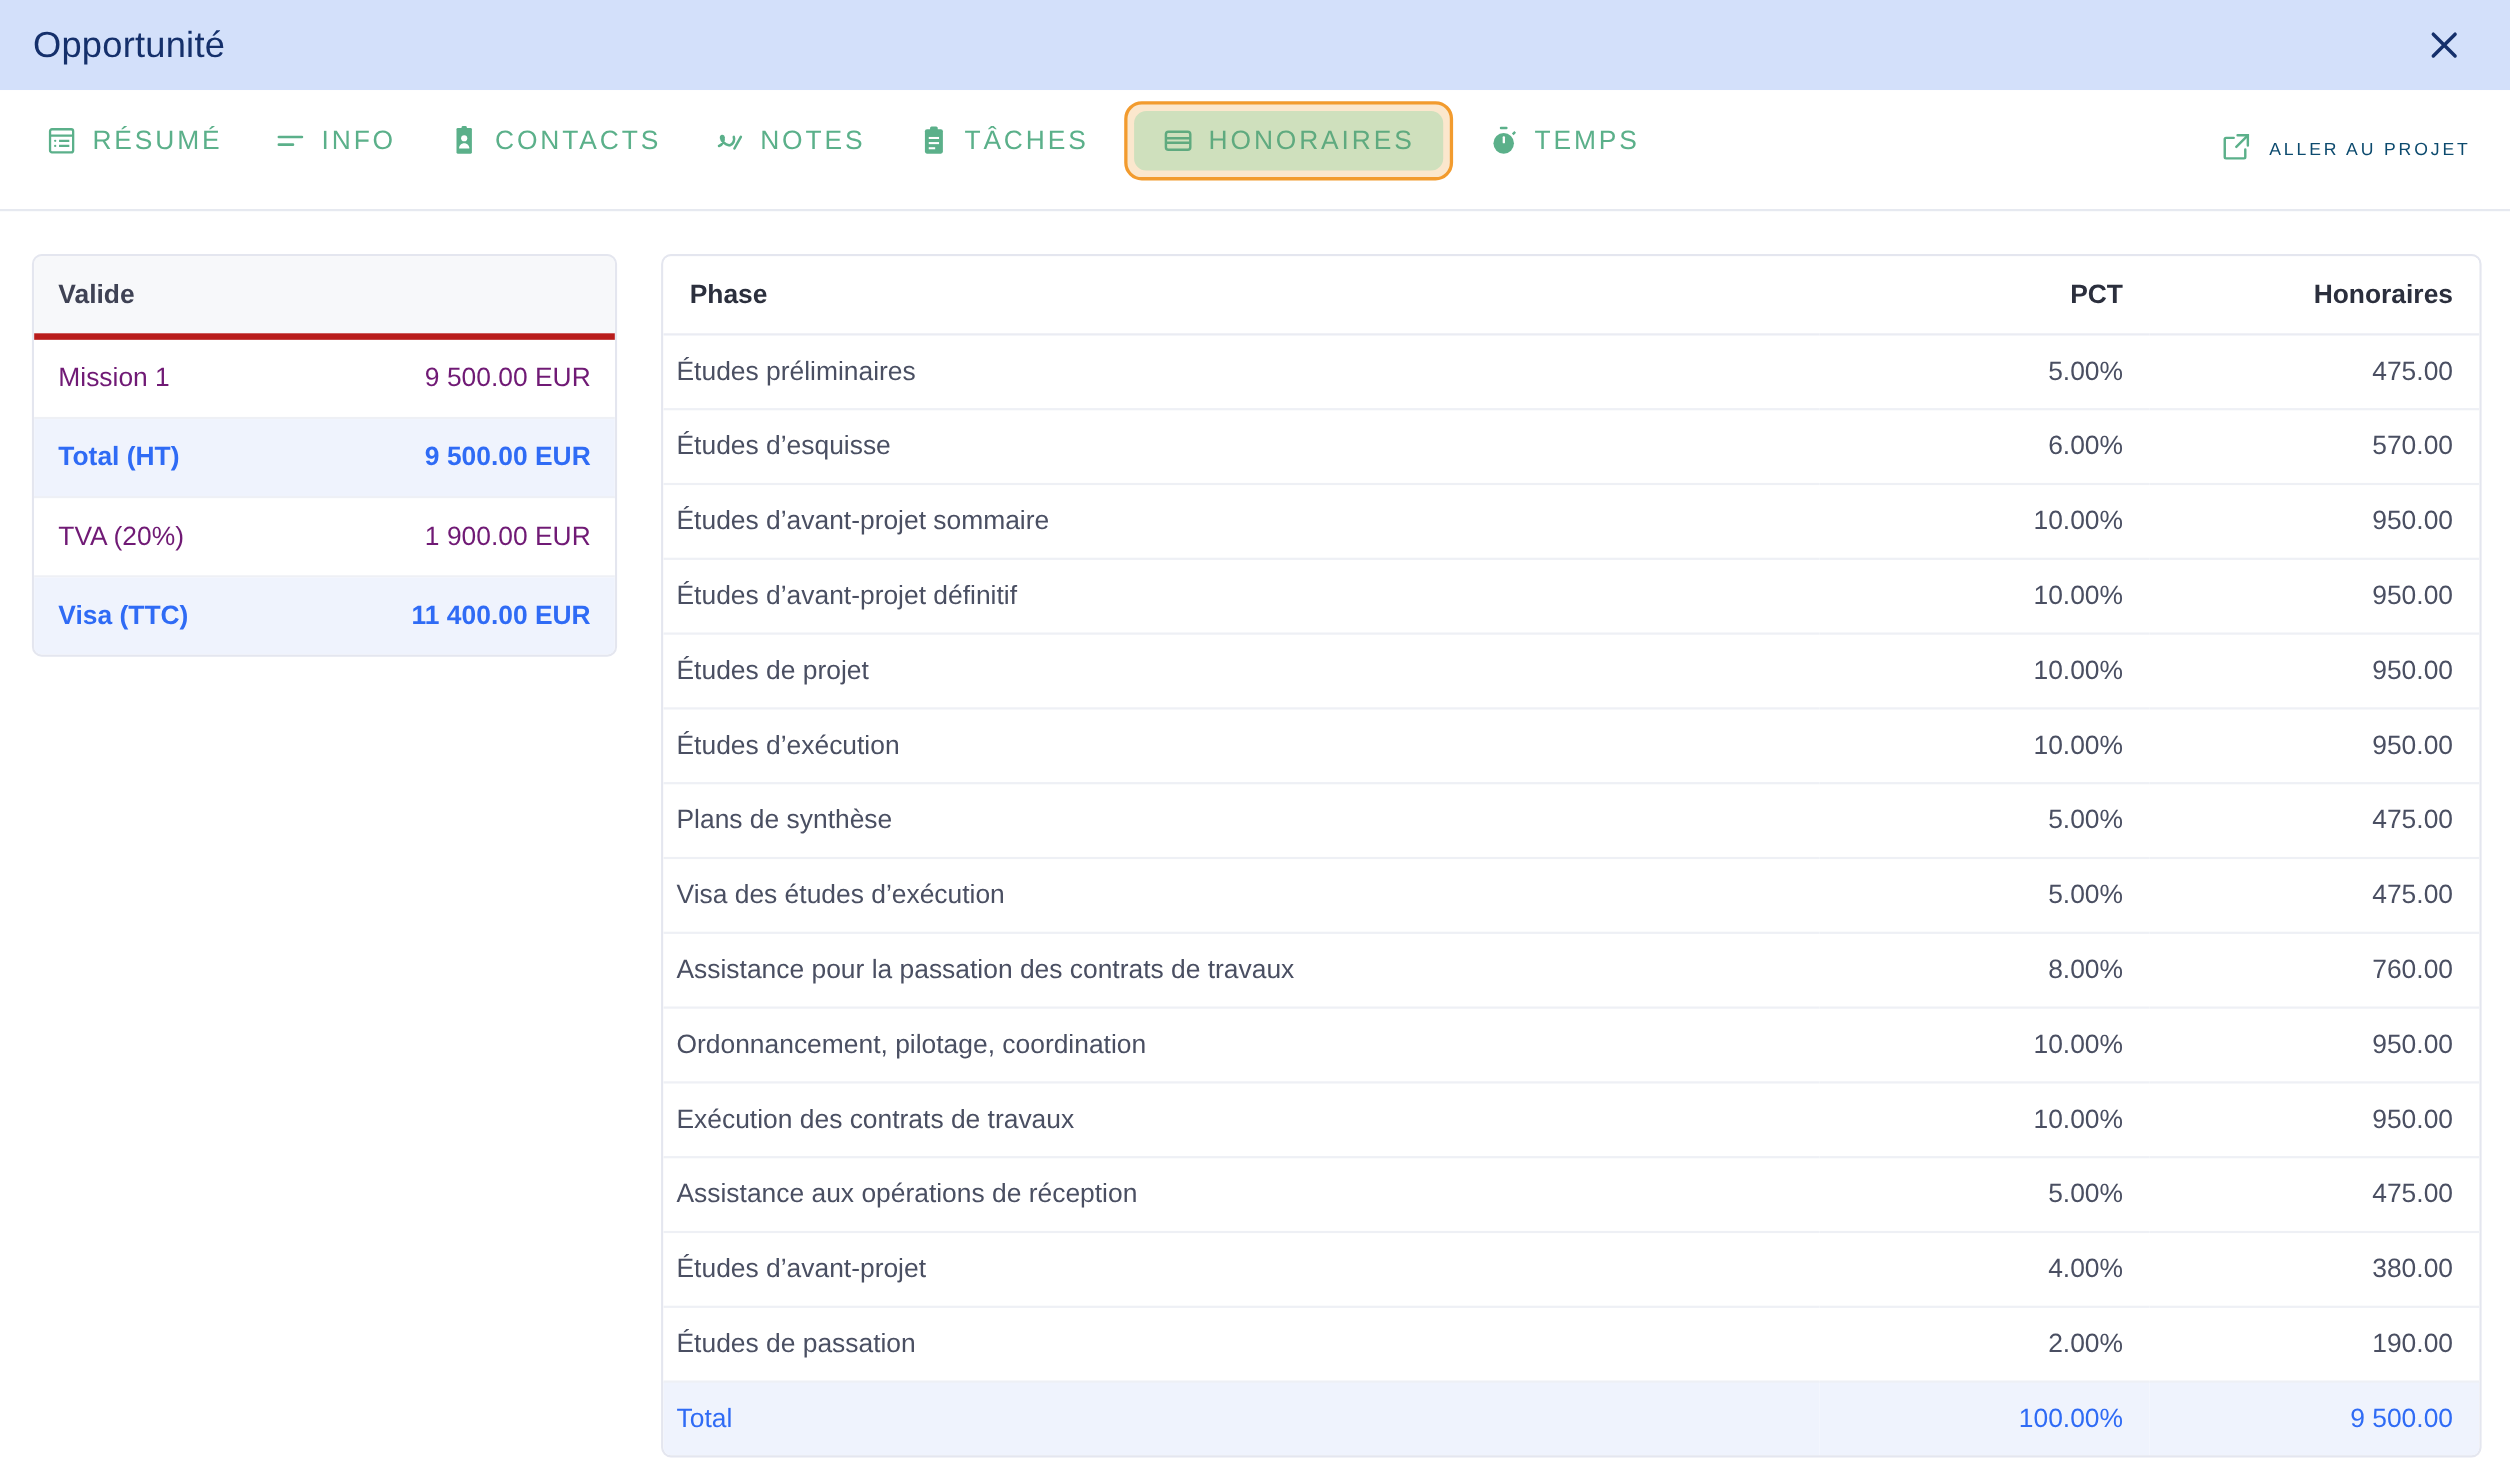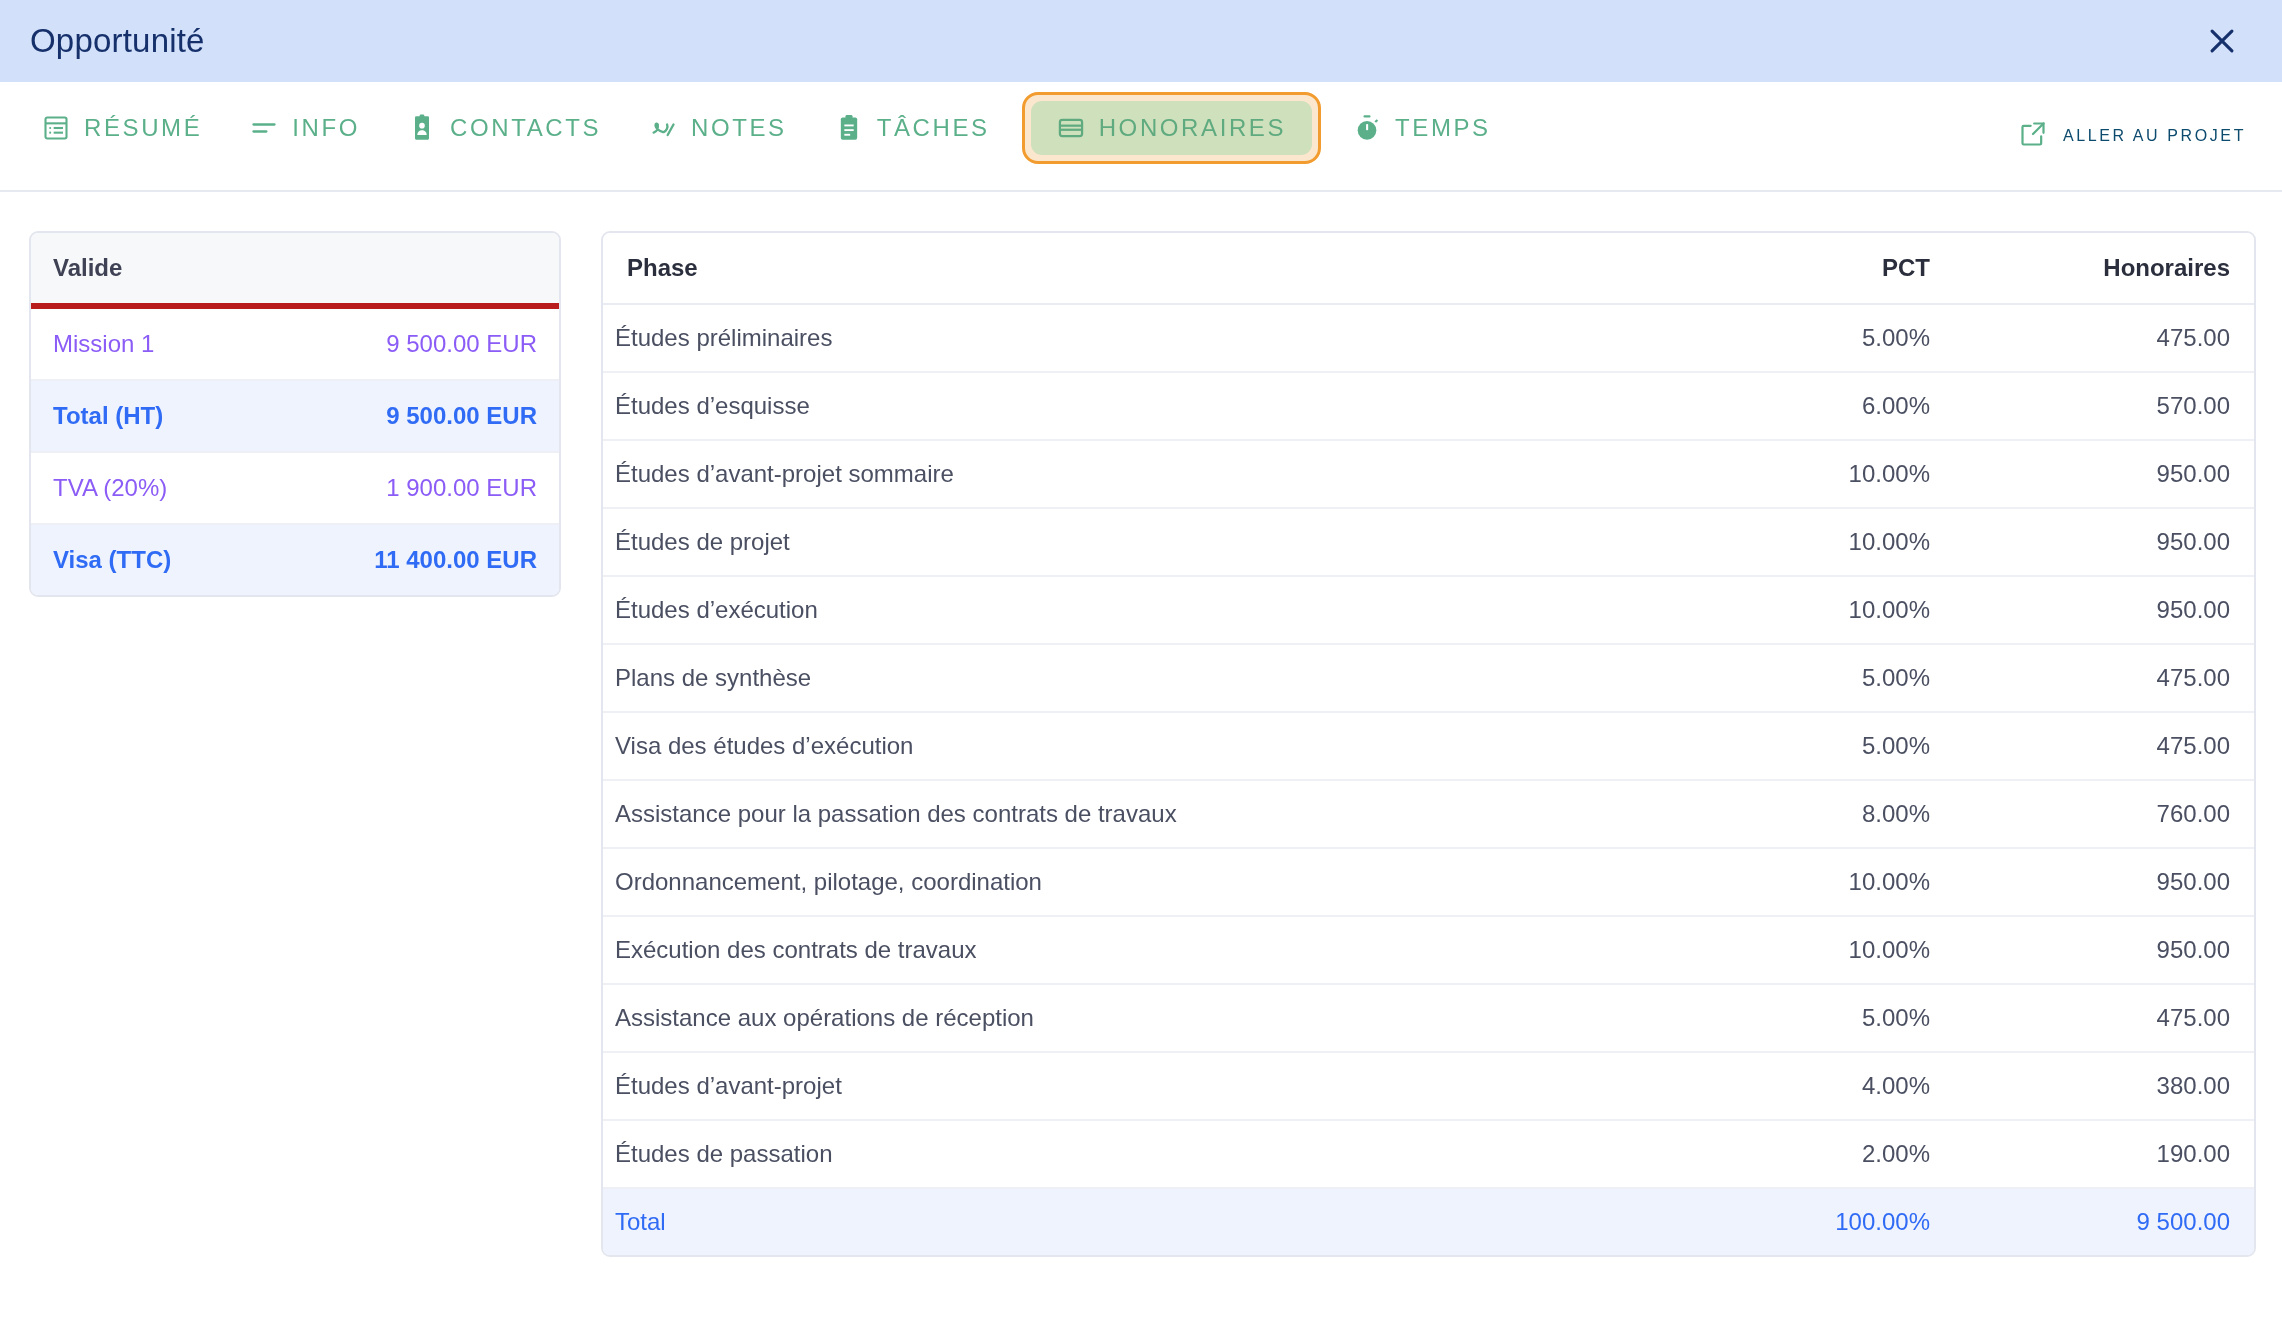--- a/index.html
+++ b/index.html
@@ -138,21 +138,21 @@
     font-weight: bold;
     color: #3f4254;
     border-bottom: 6px solid #b91c1c;
   }
   .summary-row {
     display: flex;
     align-items: center;
     justify-content: space-between;
     padding: 21px 22px;
     font-size: 24px;
-    color: #8b5cf6;
+    color: #701a75;
     border-bottom: 2px solid #eef0f5;
     background: #ffffff;
   }
   .summary-row:last-child { border-bottom: none; }
   .summary-row.total {
     background: #eff3fd;
     color: #2f6bf5;
     font-weight: bold;
   }
   .summary-row.total .sr-label,
@@ -365,20 +365,25 @@
             <td class="c-phase">Études d’esquisse</td>
             <td class="c-pct">6.00%</td>
             <td class="c-fee">570.00</td>
           </tr>
           <tr>
             <td class="c-phase">Études d’avant-projet sommaire</td>
             <td class="c-pct">10.00%</td>
             <td class="c-fee">950.00</td>
           </tr>
           <tr>
+            <td class="c-phase">Études d’avant-projet définitif</td>
+            <td class="c-pct">10.00%</td>
+            <td class="c-fee">950.00</td>
+          </tr>
+          <tr>
             <td class="c-phase">Études de projet</td>
             <td class="c-pct">10.00%</td>
             <td class="c-fee">950.00</td>
           </tr>
           <tr>
             <td class="c-phase">Études d’exécution</td>
             <td class="c-pct">10.00%</td>
             <td class="c-fee">950.00</td>
           </tr>
           <tr>

